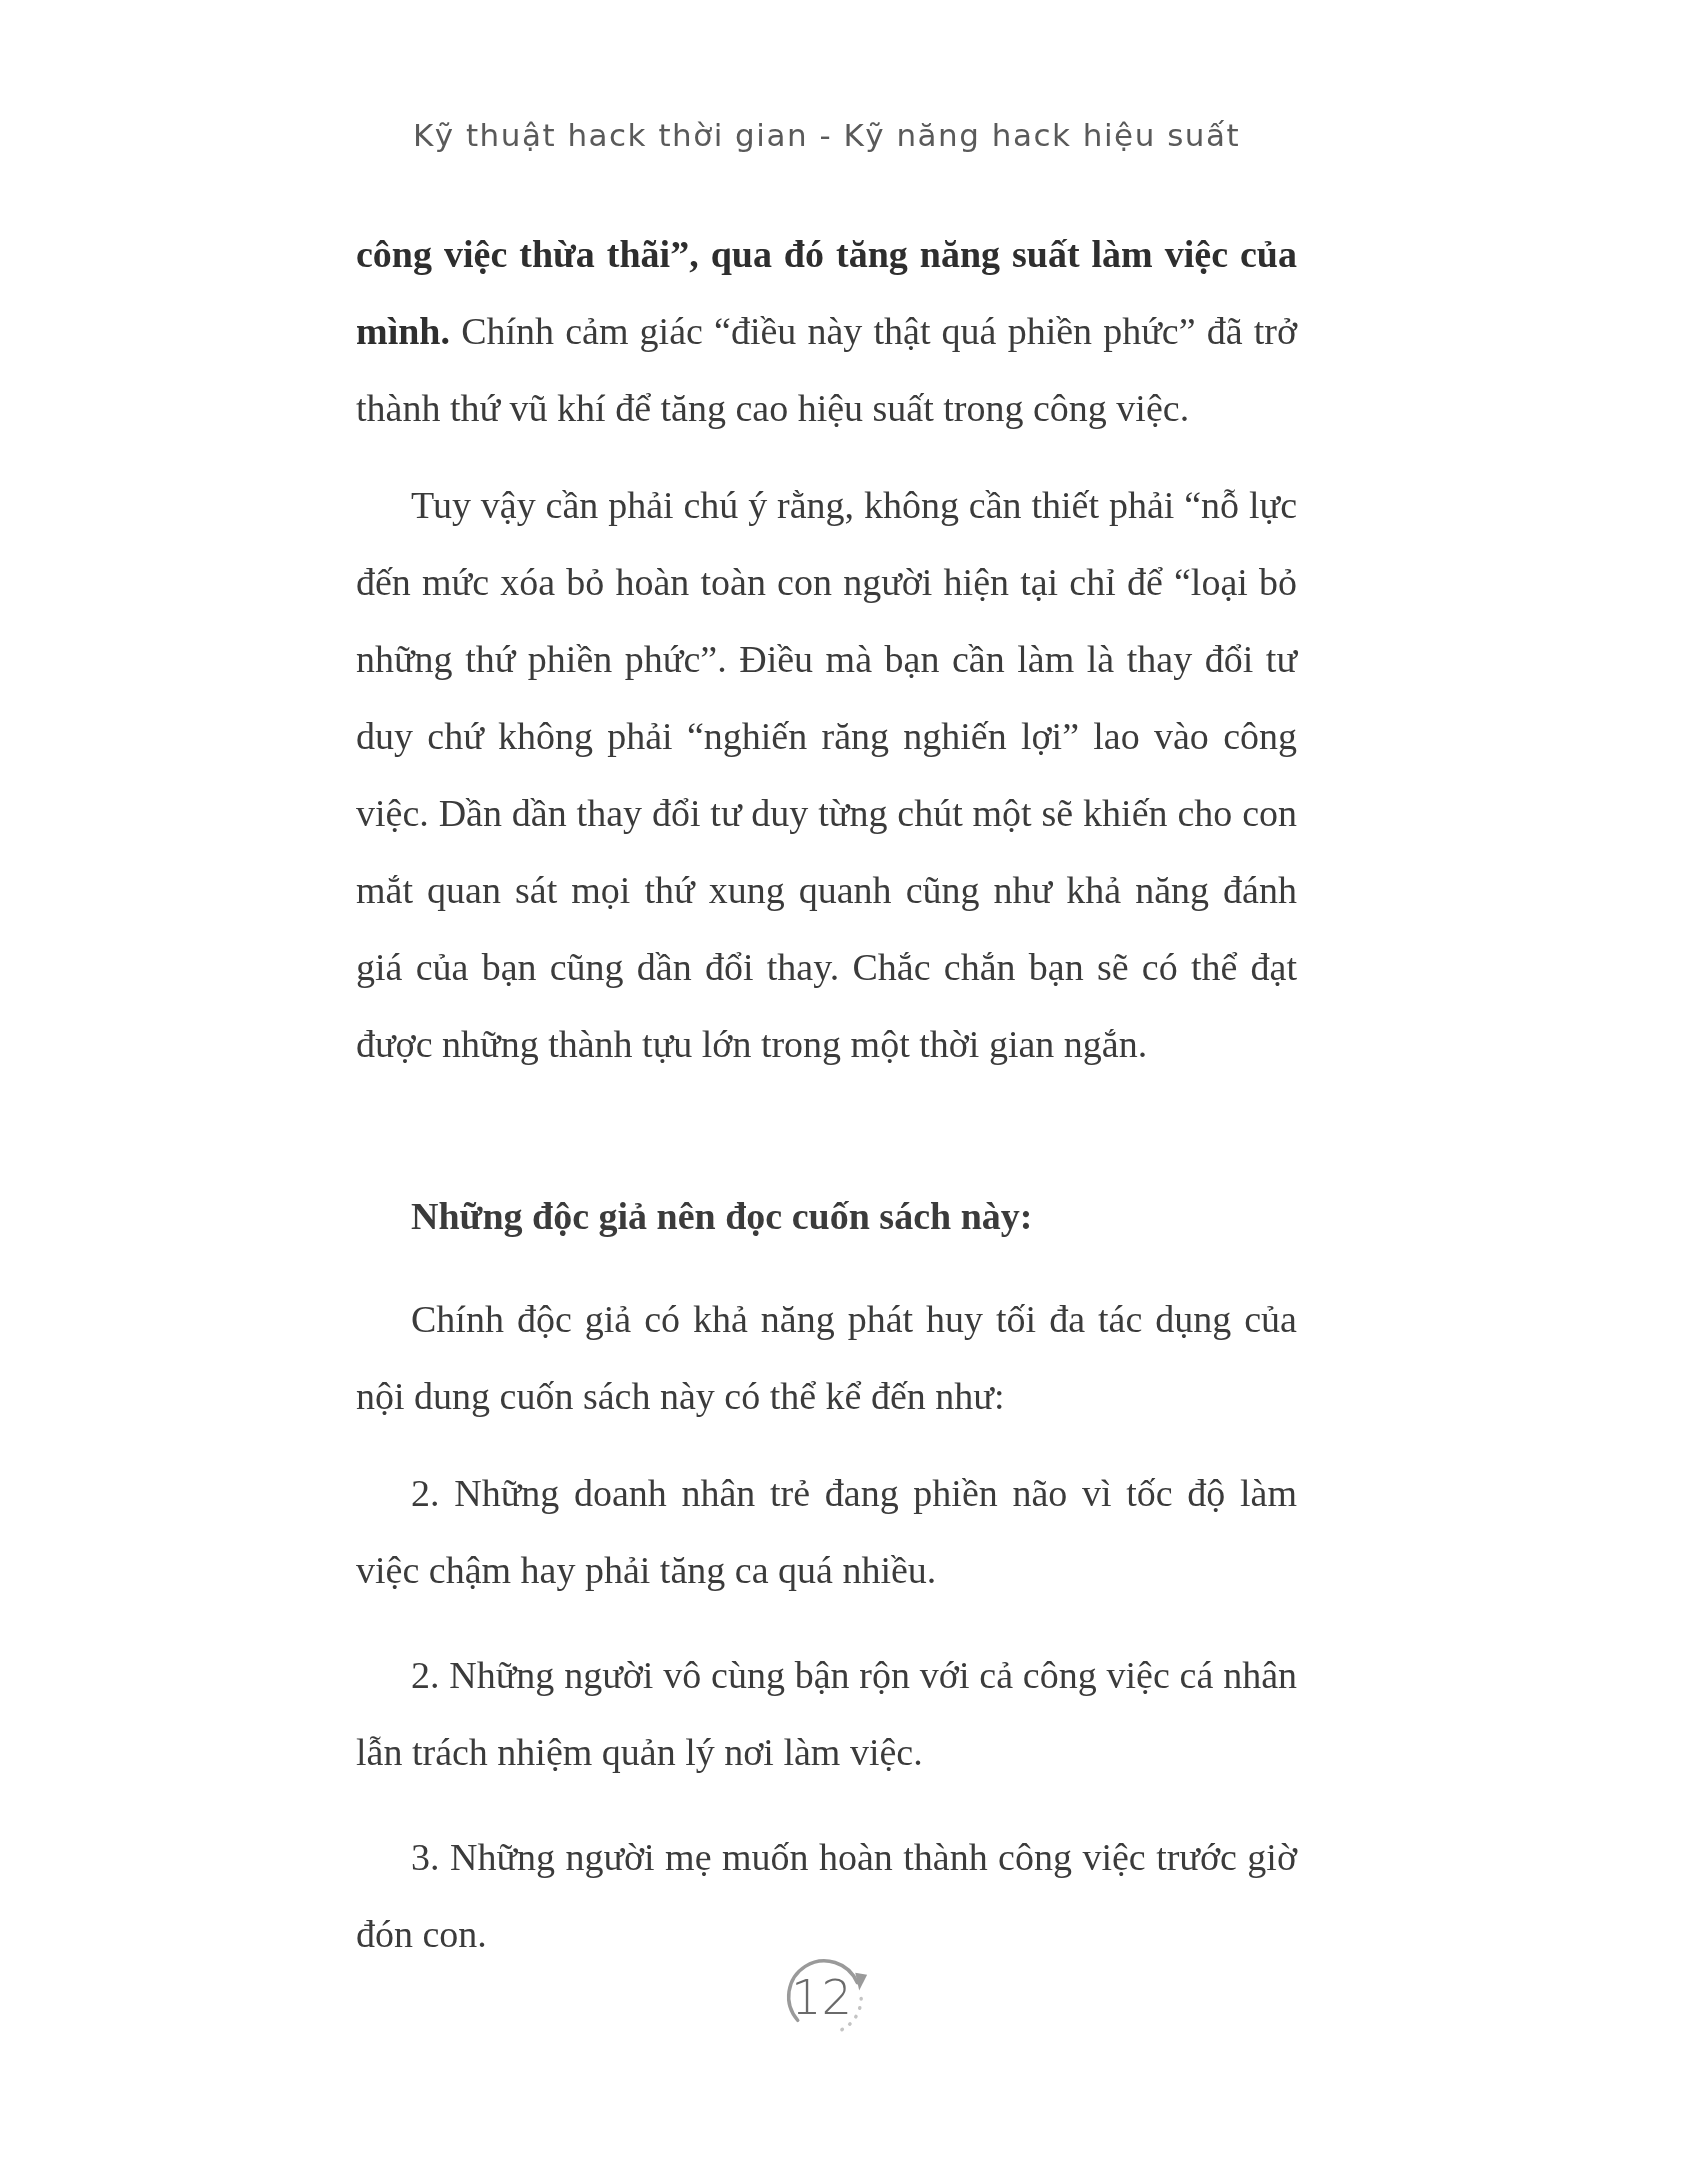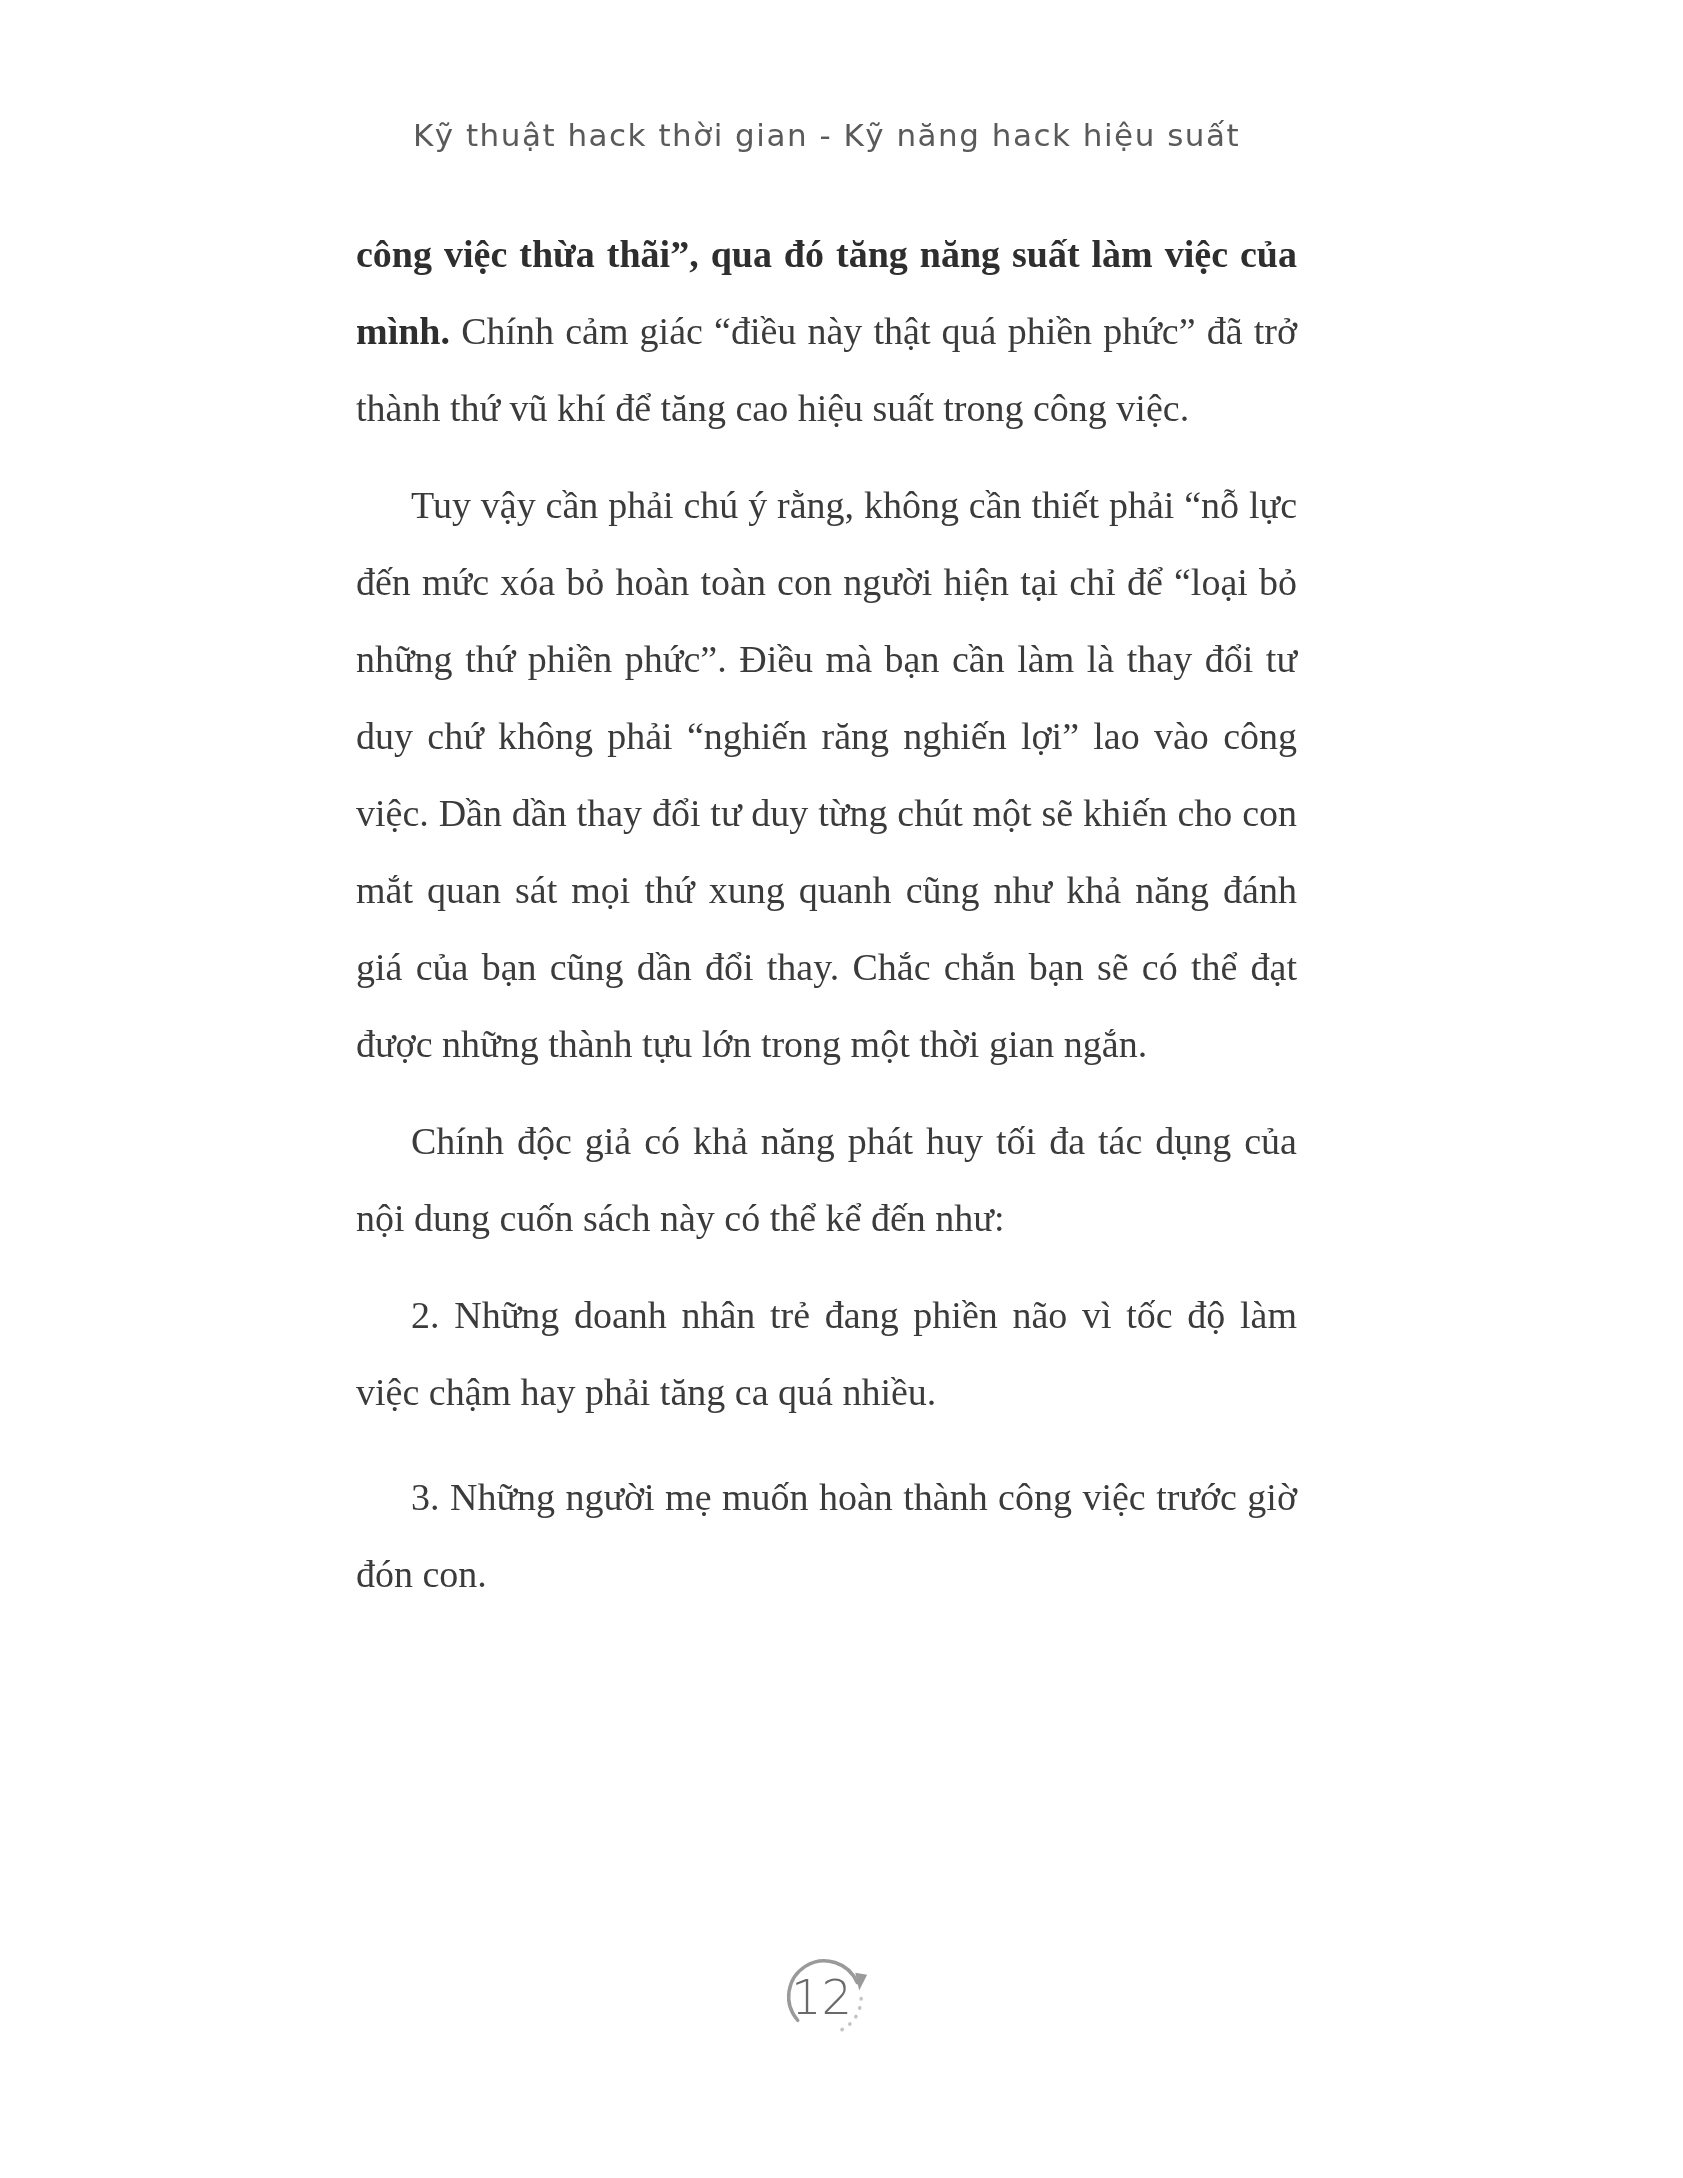--- a/index.html
+++ b/index.html
@@ -97,25 +97,27 @@
 <div class="page">
 
   <div class="running-head">Kỹ thuật hack thời gian - Kỹ năng hack hiệu suất</div>
 
   <div class="content">
 
     <p><span class="bold-lead">công việc thừa thãi”, qua đó tăng năng suất làm việc của mình.</span><span> Chính cảm giác “điều này thật quá phiền phức” đã trở thành thứ vũ khí để tăng cao hiệu suất trong công việc.</span></p>
 
     <p class="indent">Tuy vậy cần phải chú ý rằng, không cần thiết phải “nỗ lực đến mức xóa bỏ hoàn toàn con người hiện tại chỉ để “loại bỏ những thứ phiền phức”. Điều mà bạn cần làm là thay đổi tư duy chứ không phải “nghiến răng nghiến lợi” lao vào công việc. Dần dần thay đổi tư duy từng chút một sẽ khiến cho con mắt quan sát mọi thứ xung quanh cũng như khả năng đánh giá của bạn cũng dần đổi thay. Chắc chắn bạn sẽ có thể đạt được những thành tựu lớn trong một thời gian ngắn.</p>
 
+    <p class="indent section-heading">Những độc giả nên đọc cuốn sách này:</p>
 
     <p class="indent">Chính độc giả có khả năng phát huy tối đa tác dụng của nội dung cuốn sách này có thể kể đến như:</p>
 
     <p class="indent list-item">2. Những doanh nhân trẻ đang phiền não vì tốc độ làm việc chậm hay phải tăng ca quá nhiều.</p>
 
+    <p class="indent list-item">2. Những người vô cùng bận rộn với cả công việc cá nhân lẫn trách nhiệm quản lý nơi làm việc.</p>
 
     <p class="indent list-item">3. Những người mẹ muốn hoàn thành công việc trước giờ đón con.</p>
 
   </div>
 
   <div class="footer">
     <div class="page-number-wrap">
       <svg width="109" height="109" viewBox="0 0 110 110">
 
         <path d="M 26 76 A 36 36 0 1 1 86 38" fill="none" stroke="#9a9a9a" stroke-width="3.5" stroke-linecap="round"></path>

